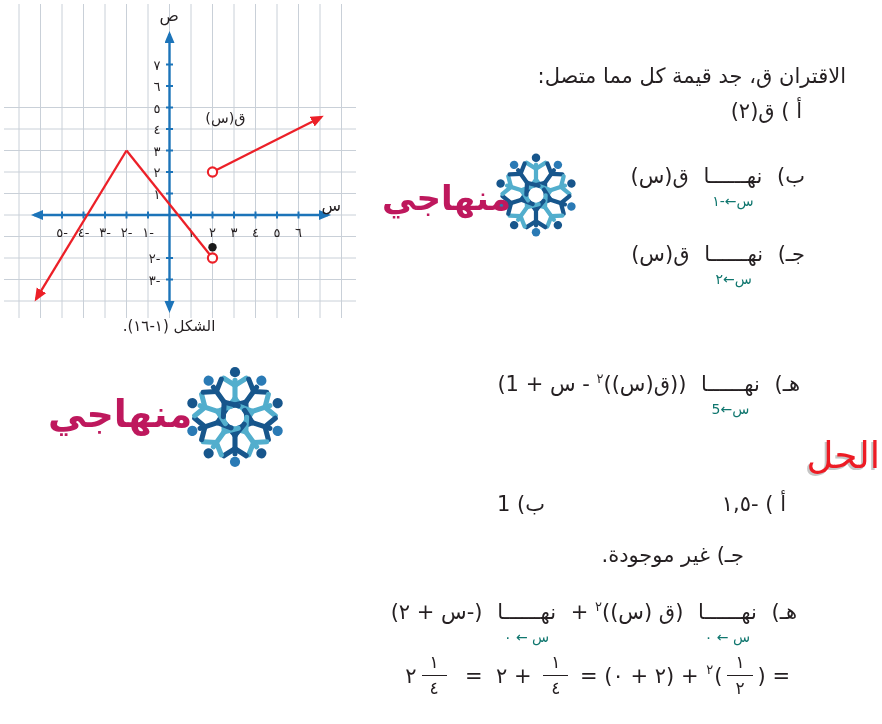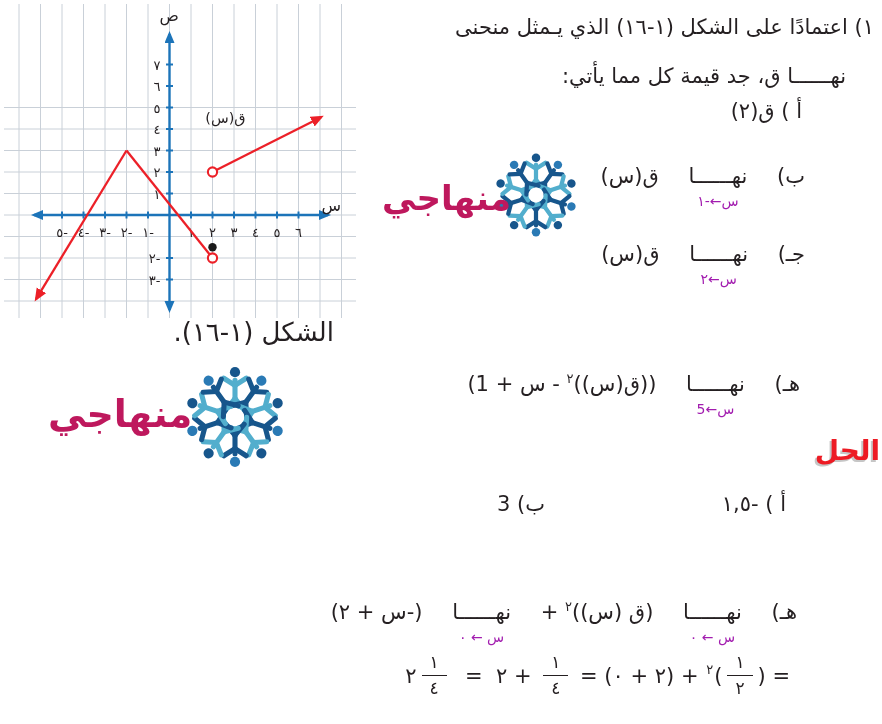--- a/index.html
+++ b/index.html
@@ -1,27 +1,27 @@
 <!DOCTYPE html>
 <html lang="ar" dir="rtl"><head>
 <meta charset="utf-8">
 <style>
   html,body{margin:0;padding:0;background:#ffffff;}
   .page{position:relative;width:882px;height:724px;background:#ffffff;overflow:hidden;
         font-family:"DejaVu Sans",sans-serif;color:#241f21;direction:rtl;}
   .t{position:absolute;white-space:nowrap;font-size:21px;line-height:30px;color:#241f21;}
   .graph{position:absolute;left:4px;top:4px;width:352px;height:314px;}
-  .caption{position:absolute;left:4px;top:317px;width:330px;text-align:right;
-           font-size:26px;color:#241f21;}
-  .lim{position:relative;display:inline-block;text-align:left;margin:0 23px;}
+  .caption{position:absolute;left:4px;top:317px;width:330px;text-align:center;
+           font-size:15px;color:#241f21;}
+  .lim{position:relative;display:inline-block;text-align:left;margin:0 8px;}
   .lim .w{font-size:21px;letter-spacing:1px;}
   .lim .s{position:absolute;top:25px;left:50%;transform:translateX(-50%);
-          font-size:14px;white-space:nowrap;color:#a21caf;}
+          font-size:14px;white-space:nowrap;color:#0f766e;}
   .sp{font-size:13px;vertical-align:8px;}
-  .sol-head{position:absolute;top:434px;right:2px;font-size:28px;font-weight:bold;
+  .sol-head{position:absolute;top:434px;right:2px;font-size:37px;font-weight:normal;
             color:#ed1b24;text-shadow:-2px 2px 0 #c6c6c6;letter-spacing:1px;text-align:center;}
   .logo-text{position:absolute;color:#be185d;font-weight:bold;letter-spacing:0;}
   .logo-icon{position:absolute;}
   .final{position:absolute;top:652px;right:92px;direction:ltr;display:flex;
          align-items:center;font-size:21px;color:#241f21;}
   .tok{white-space:pre;}
   .frac{display:inline-block;text-align:center;font-size:17px;line-height:1.25;
         margin:0 5px;vertical-align:middle;}
   .frac .n{display:block;padding:0 8px 2px 8px;border-bottom:1.7px solid #241f21;}
   .frac .d{display:block;padding-top:2px;}
@@ -324,22 +324,21 @@
           <path d="M0,-36 L0,-18"></path>
           <path d="M0,-31 L-11,-38"></path>
           <path d="M0,-31 L11,-38"></path>
           <path d="M0,-18 L-9,-7"></path>
           <path d="M0,-18 L9,-7"></path>
         </g>
       </g>
     </svg>
   <div class="logo-text" style="left:48px;top:392px;font-size:38px">منهاجي</div>
 
-  <div class="t" style="top:12px;right:8px">١)  اعتمادًا على الشكل (١-١٦) الذي يـمثل منحنى</div>
-  <div class="t" style="top:61px;right:36px">نهــــــا ق، جد قيمة كل مما يأتي:</div>
+  <div class="t" style="top:61px;right:36px">الاقتران ق، جد قيمة كل مما متصل:</div>
   <div class="t" style="top:96px;right:80px">أ )  ق(٢)</div>
 
   <div class="t" style="top:161px;right:77px">
     <span>ب)</span>
     <span class="lim"><span class="w">نهــــــا</span><span class="s">س←-١</span></span>
     <span>ق(س)</span>
   </div>
 
   <div class="t" style="top:239px;right:77px">
     <span>جـ)</span>
@@ -350,21 +349,22 @@
 
   <div class="t" style="top:364px;right:82px">
     <span>هـ)</span>
     <span class="lim"><span class="w">نهــــــا</span><span class="s">س←5</span></span>
     <span>((ق(س))</span><sup class="sp">٢</sup><span> - س + 1)</span>
   </div>
 
   <div class="sol-head">الحل</div>
 
   <div class="t" style="top:489px;right:96px">أ )  -١,٥</div>
-  <div class="t" style="top:489px;right:337px">ب)  3</div>
+  <div class="t" style="top:489px;right:337px">ب)  1</div>
+  <div class="t" style="top:540px;right:138px">جـ) غير موجودة.</div>
 
   <div class="t" style="top:592px;right:85px">
     <span>هـ)</span>
     <span class="lim"><span class="w">نهــــــا</span><span class="s">س ← ٠</span></span>
     <span>(ق (س))</span><sup class="sp">٢</sup>
     <span>+</span>
     <span class="lim"><span class="w">نهــــــا</span><span class="s">س ← ٠</span></span>
     <span>(-س + ٢)</span>
   </div>
 

